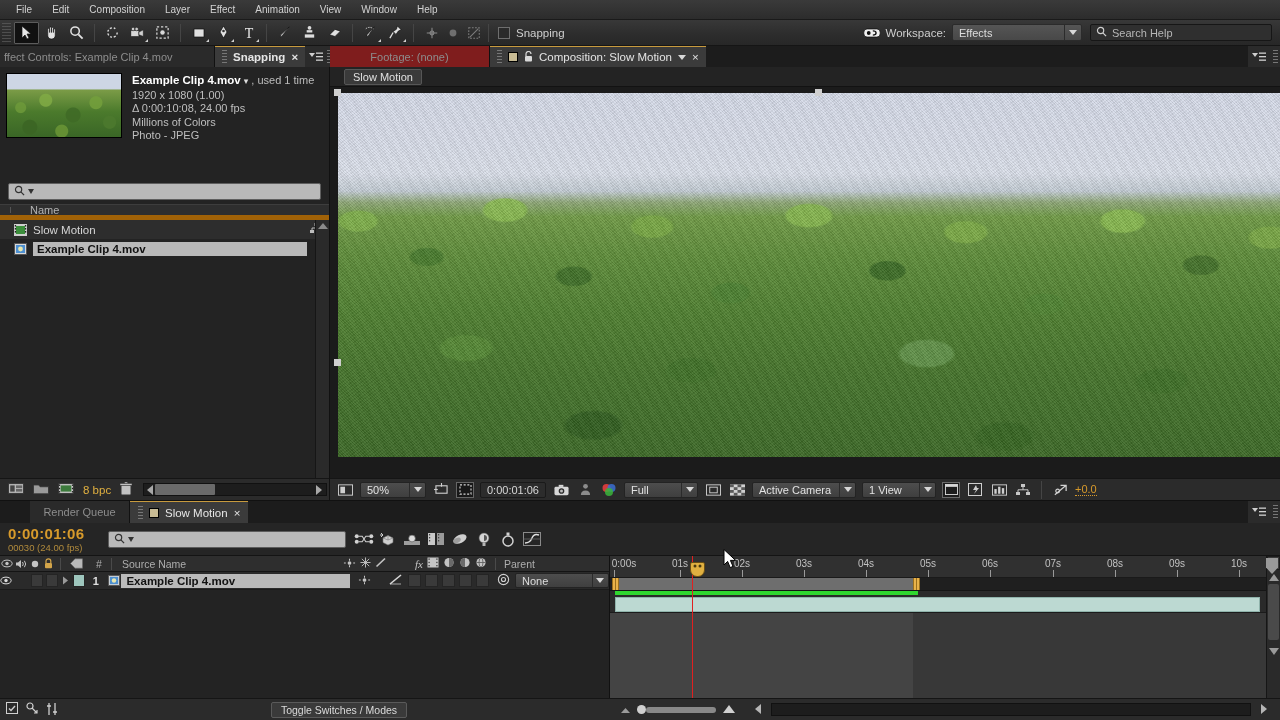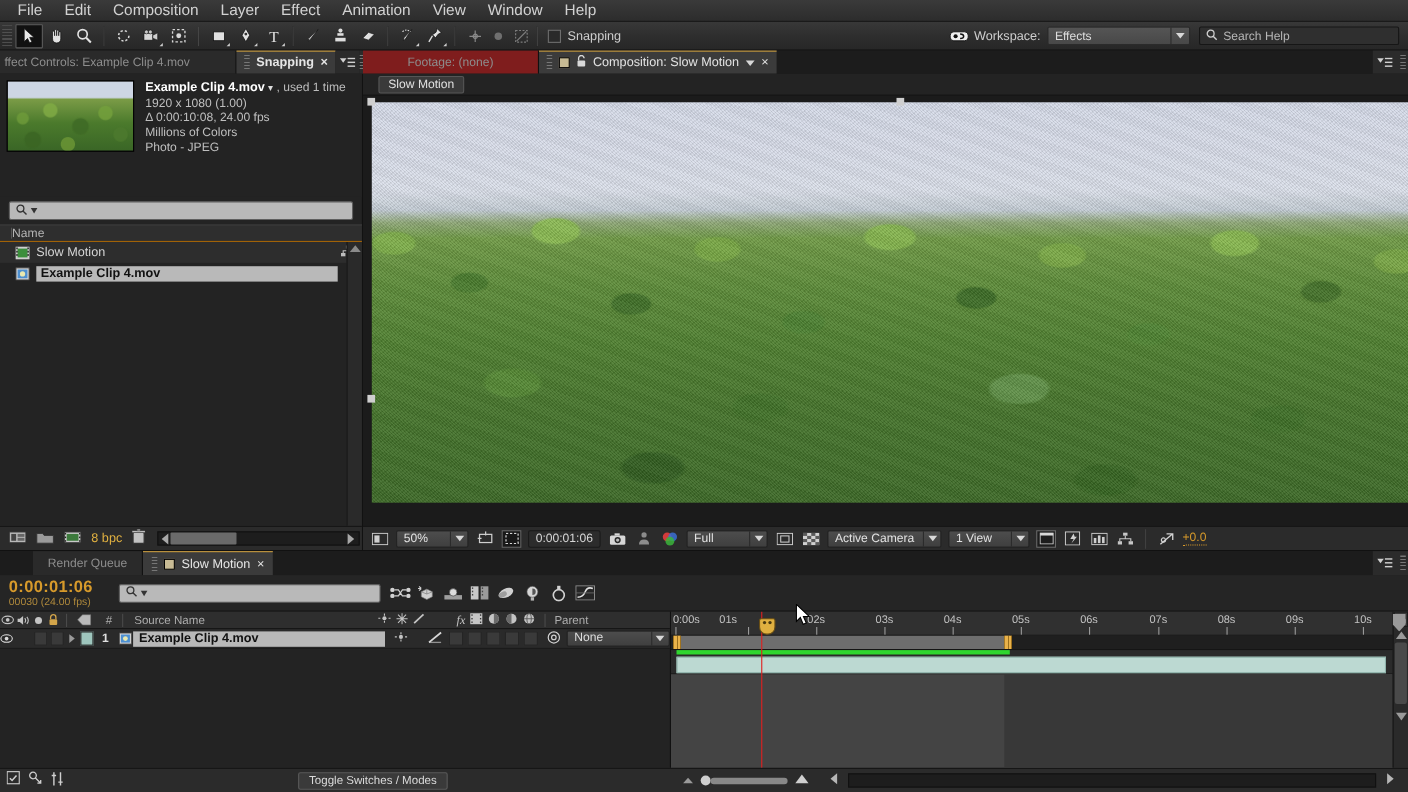--- a/index.html
+++ b/index.html
@@ -14,21 +14,21 @@
   }
   #app { position: relative; width: 1280px; height: 720px; }
 
   
   .menubar {
     position: absolute; top: 0; left: 0; width: 1280px; height: 20px;
     background: linear-gradient(to bottom, #3a3a3a 0%, #2c2c2c 100%);
     border-bottom: 1px solid #1a1a1a;
     display: flex; align-items: center; padding-left: 6px;
   }
-  .menuitem { padding: 0 10px; line-height: 19px; color: #d2d2d2; font-size: 14px; }
+  .menuitem { padding: 0 10px; line-height: 19px; color: #d2d2d2; font-size: 10px; }
 
   
   .toolbar {
     position: absolute; top: 20px; left: 0; width: 1280px; height: 26px;
     background: linear-gradient(to bottom, #383838 0%, #2e2e2e 50%, #272727 100%);
     border-bottom: 1px solid #151515;
     display: flex; align-items: center;
   }
   .tb-grip { width: 9px; height: 20px; margin: 0 3px 0 2px;
     background: repeating-linear-gradient(to bottom, #6a6a6a 0 1px, transparent 1px 3px);
@@ -108,22 +108,22 @@
   .meta { font-size: 11px; line-height: 13.5px; color: #bfbfbf; padding-top: 1px; }
   .meta .title { color: #fff; font-weight: bold; font-size: 11.5px; }
   .meta .used { color: #bdbdbd; font-weight: normal; }
   .proj-search-wrap { padding: 4px 8px 4px 8px; }
   .proj-search {
     height: 17px; background: #b9b9b9; border: 1px solid #5f5f5f; border-radius: 2px;
     display: flex; align-items: center; gap: 3px; padding-left: 5px; color: #333;
   }
   .col-head {
     height: 16px; background: #2e2e2e; border-top: 1px solid #3d3d3d;
-    border-bottom: 1px solid #a16207; display: flex; align-items: center;
-    padding-left: 11px; color: #b4b4b4; font-size: 11px; position: relative;
+    border-bottom: 5px solid #a16207; display: flex; align-items: center;
+    padding-left: 30px; color: #b4b4b4; font-size: 11px; position: relative;
   }
   .col-head::before { content:""; position:absolute; left:10px; top:2px; bottom:2px; width:1px; background:#555; }
   .proj-list { flex: 1 1 auto; background: #232323; position: relative; overflow: hidden; }
   .proj-row {
     height: 19px; display: flex; align-items: center; gap: 6px; padding-left: 14px;
     color: #d4d4d4; font-size: 11.5px;
   }
   .proj-row.comp { background: #2d2d2d; }
   .proj-row.selected { color: #111; }
   .proj-row.selected .rowname { background: #b9b9b9; color: #111; font-weight: bold;
@@ -1025,21 +1025,21 @@
                 </span>
             </span>
           </span>
         </div>
       </div>
 
       <div class="tl-right">
         <div class="ruler">
           <span class="tick-label" style="left:14px;">0:00s</span>
           <span class="tick-mark" style="left:4px;"></span>
-          <span class="tick-label" style="left:52px;">01s</span>
+          <span class="tick-label" style="left:70px;">01s</span>
           <span class="tick-mark" style="left:70px;"></span>
           <span class="tick-label" style="left:132px;">02s</span>
           <span class="tick-mark" style="left:132px;"></span>
           <span class="tick-label" style="left:194px;">03s</span>
           <span class="tick-mark" style="left:194px;"></span>
           <span class="tick-label" style="left:256px;">04s</span>
           <span class="tick-mark" style="left:256px;"></span>
           <span class="tick-label" style="left:318px;">05s</span>
           <span class="tick-mark" style="left:318px;"></span>
           <span class="tick-label" style="left:380px;">06s</span>

